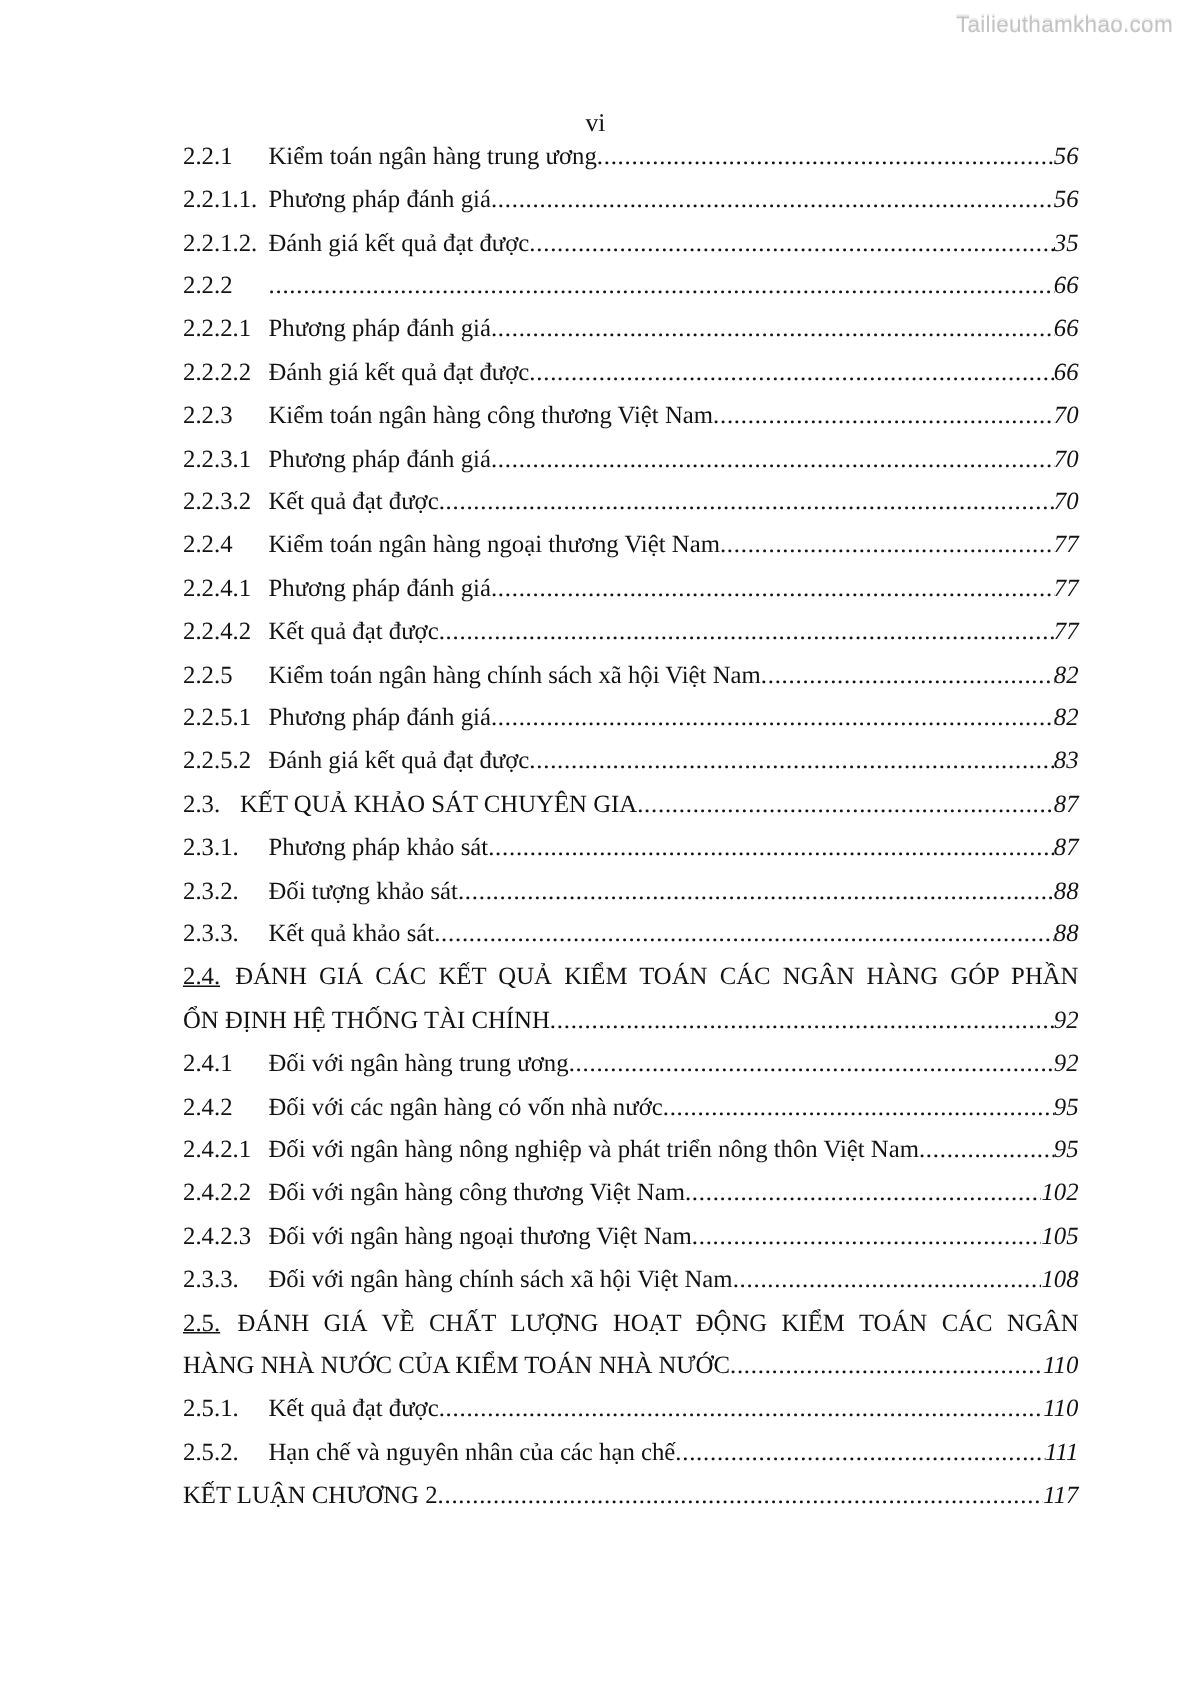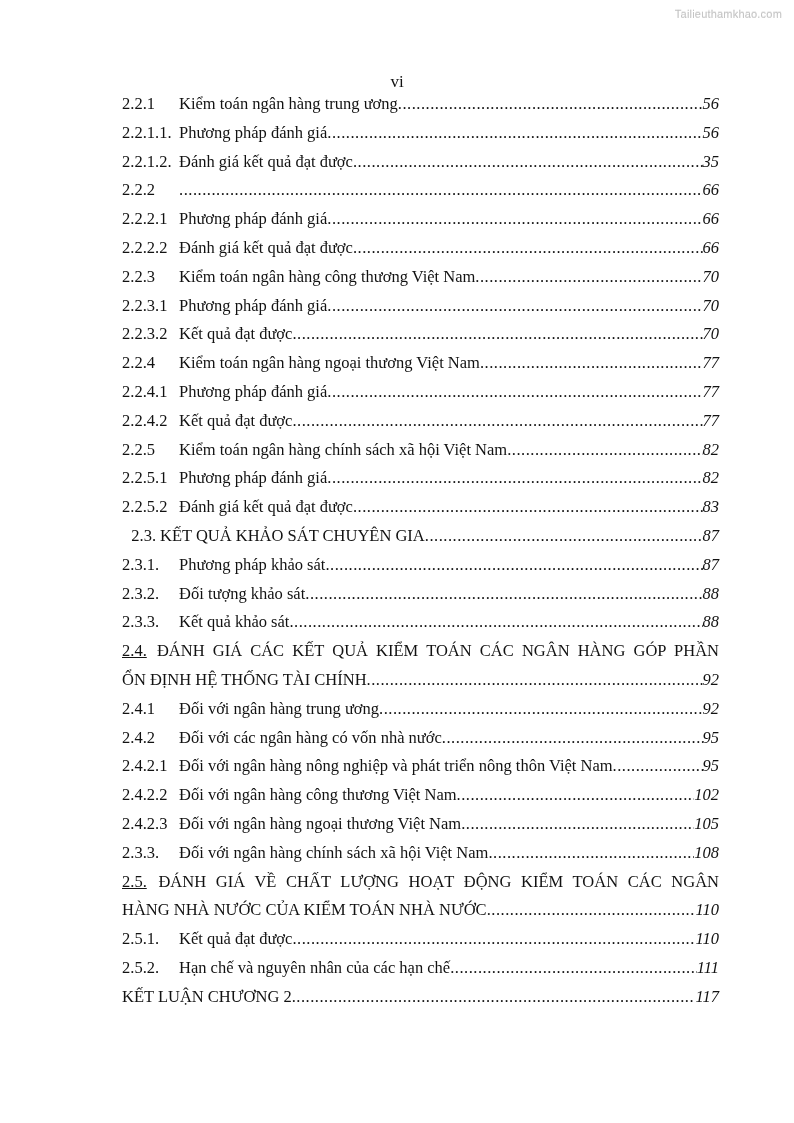--- a/index.html
+++ b/index.html
@@ -13,21 +13,21 @@
     height: 1123px;
     overflow: hidden;
     font-family: "Liberation Serif", "DejaVu Serif", serif;
     color: #121212;
   }
   .watermark {
     position: absolute;
     top: 8px;
     right: 12px;
     font-family: "Liberation Sans", "DejaVu Sans", sans-serif;
-    font-size: 11px;
+    font-size: 15px;
     color: #c3c3c3;
     text-shadow: 0 1px 0 #ffffff, 0 -1px 0 #e9e9e9;
     letter-spacing: 0.2px;
   }
   .page-label {
     position: absolute;
     top: 48px;
     left: 0;
     width: 100%;
     text-align: center;
@@ -45,21 +45,21 @@
   .toc-line {
     display: flex;
     align-items: baseline;
     line-height: 28.8px;
     white-space: nowrap;
   }
   .toc-line .num {
     flex: 0 0 auto;
     padding-right: 4px;
   }
-  .toc-line .num.short { min-width: 34px; text-align: right; }
+  .toc-line .num.short { min-width: 34px; }
   .toc-line .num.long  { min-width: 53px; }
   .toc-line .title { flex: 0 0 auto; }
   .dots {
     flex: 1 1 auto;
     overflow: hidden;
     min-width: 8px;
   }
   .dots::after {
     content: "....................................................................................................................................................................................................";
     letter-spacing: 0.5px;

